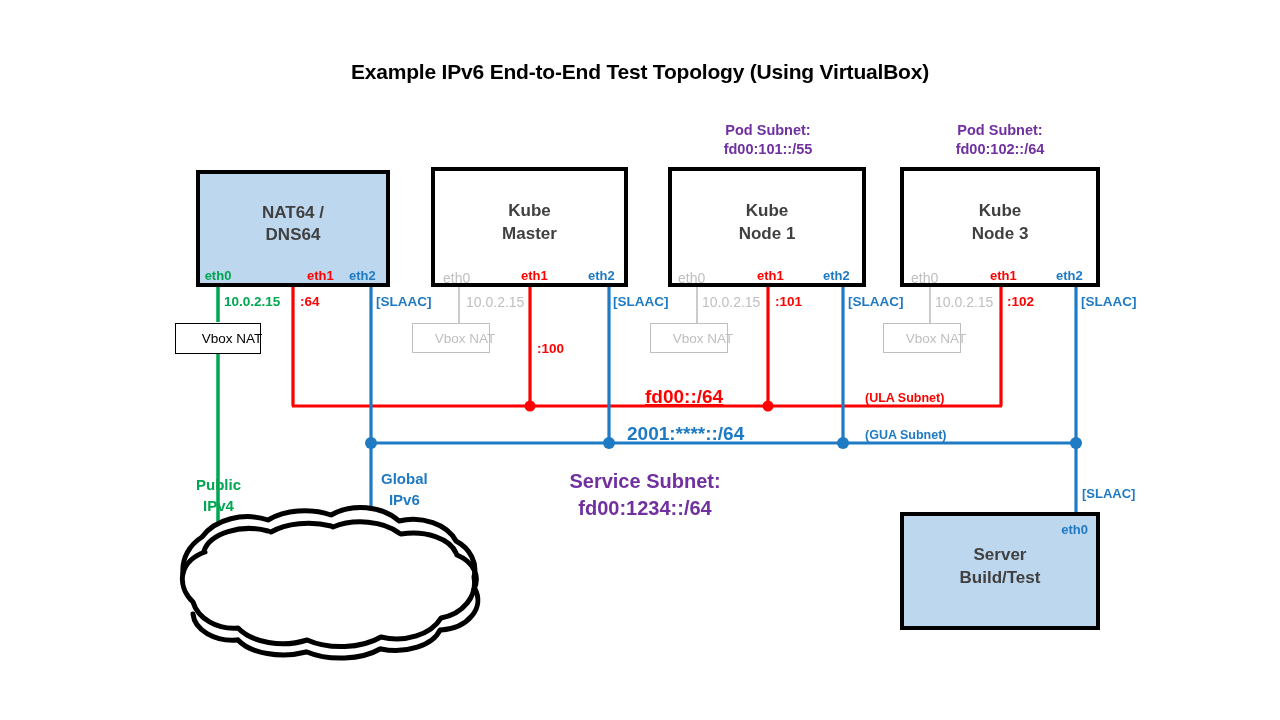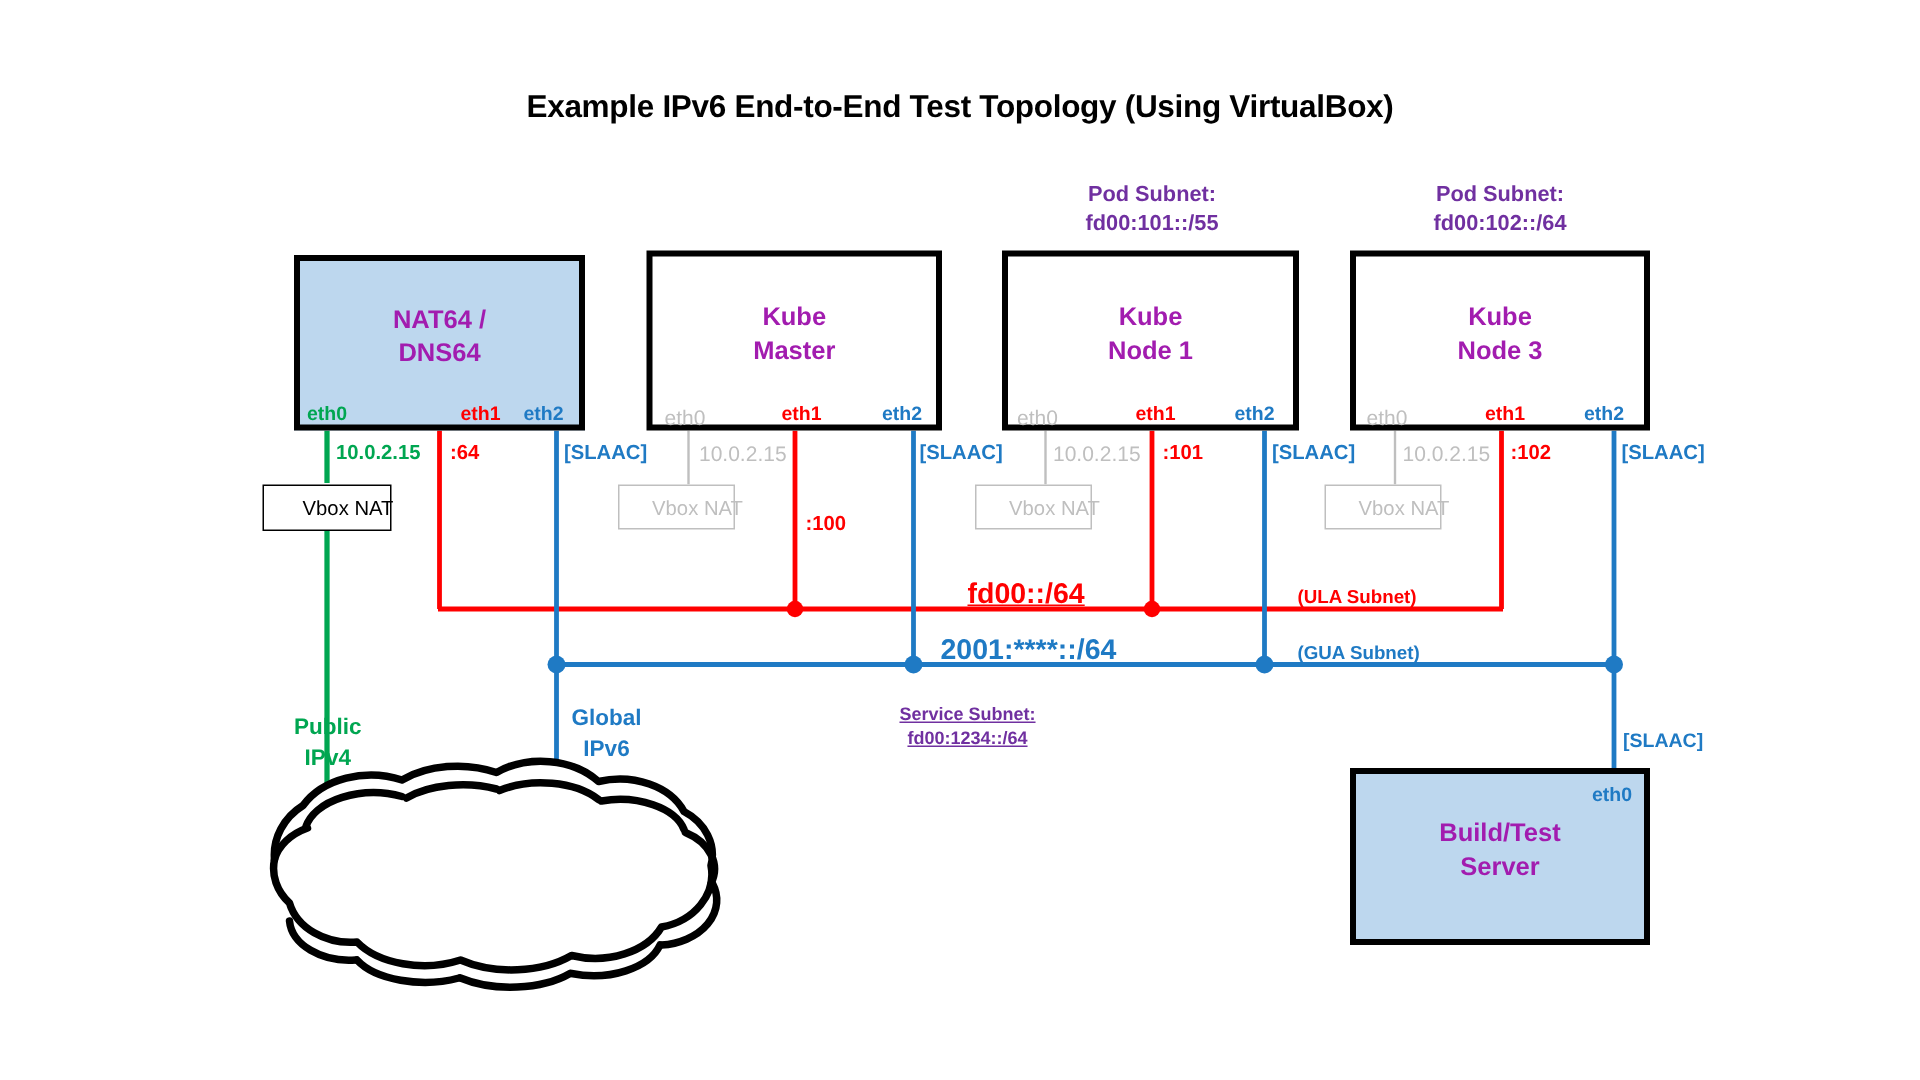--- a/index.html
+++ b/index.html
@@ -16,21 +16,21 @@
     font-size:21px;font-weight:bold;color:#000;letter-spacing:-.2px;
   }
 
   .vm{
     position:absolute;border:4px solid #000;background:#fff;
     box-sizing:border-box;
   }
   .vm.blue{background:#bdd7ee;}
   .vm .vmname{
     position:absolute;left:0;right:0;top:50%;transform:translateY(-58%);
-    text-align:center;font-size:17px;font-weight:bold;color:#a21caf;line-height:1.35;
+    text-align:center;font-size:17px;font-weight:bold;color:#404040;line-height:1.35;
   }
   .vm .vmname span{display:block;}
 
   .iflbl{
     position:absolute;font-size:13px;font-weight:bold;white-space:nowrap;
   }
   .c-green{color:#00a651;}
   .c-red{color:#ff0000;}
   .c-blue{color:#1f7ac4;}
   .c-grey{color:#bfbfbf;}
@@ -189,27 +189,27 @@
 
   <div class="netlbl side c-green" style="left:196px;top:474px;">
     <span>Public</span><br>
     <span>IPv4</span>
   </div>
   <div class="netlbl side c-blue" style="left:381px;top:468px;">
     <span>Global</span><br>
     <span>IPv6</span>
   </div>
 
-  <div class="netlbl two c-purple" style="left:645px;top:468px;transform:translateX(-50%);font-size:12px;text-decoration:underline;">
+  <div class="netlbl two c-purple" style="left:645px;top:468px;transform:translateX(-50%);font-size:20px;">
     <span>Service Subnet:</span><br>
     <span>fd00:1234::/64</span>
   </div>
 
   <div class="iflbl c-blue" style="left:1082px;top:486px;">[SLAAC]</div>
   <div class="vm blue" style="left:900px;top:512px;width:200px;height:118px;">
     <div class="iflbl c-blue" style="right:8px;top:6px;">eth0</div>
     <div class="vmname">
+      <span>Server</span>
       <span>Build/Test</span>
-      <span>Server</span>
     </div>
   </div>
 
 </div>
 
 </body></html>

